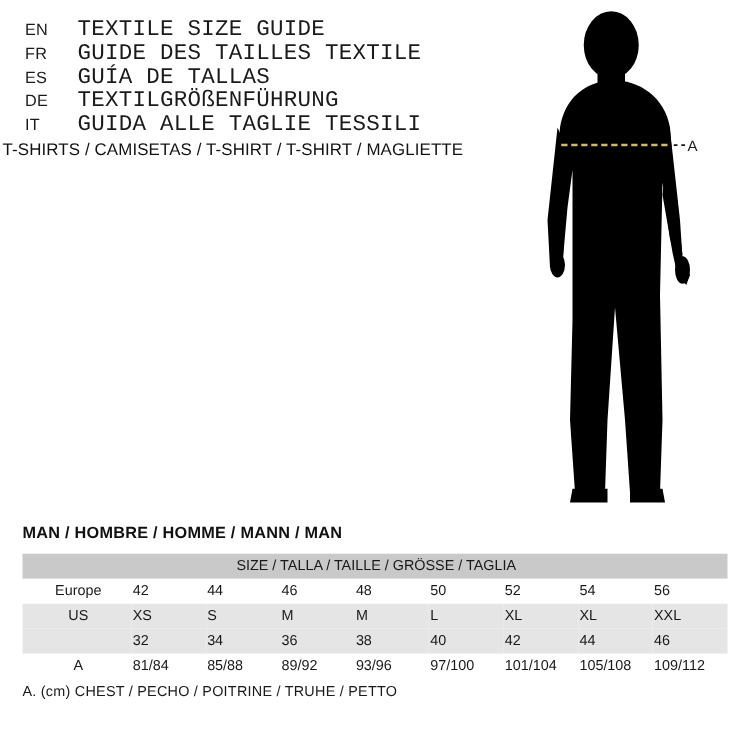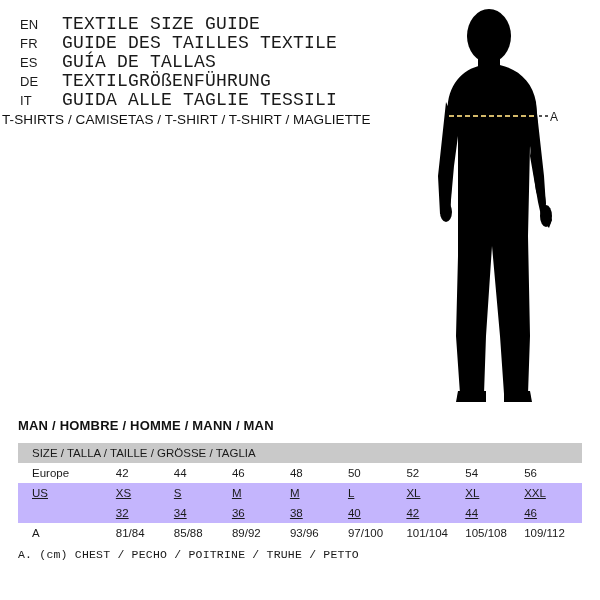--- a/index.html
+++ b/index.html
@@ -104,45 +104,44 @@
     padding: 0;
     height: 20px;
     text-align: left;
     font-weight: normal;
     vertical-align: middle;
   }
   .size-table tr.header-row {
     background: #c9c9c9;
   }
   .size-table tr.shade {
-    background: #c4b5fd;
-    text-decoration: underline;
+    background: #e5e5e5;
   }
   .size-table tr.plain {
     background: #ffffff;
   }
   .size-table .label-cell {
     width: 86px;
-    padding-left: 14px;
+    padding-left: 2px;
+    text-align: center;
   }
   .size-table .val {
     width: 59px;
     text-align: left;
     padding-left: 1px;
   }
 
   
   .footnote {
     position: absolute;
     left: 18px;
     top: 548px;
     font-size: 11.5px;
     letter-spacing: 0.2px;
     color: #1a1a1a;
-    font-family: Liberation Mono, monospace;
   }
 </style>
 </head>
 <body>
 
 <div class="page">
 
   <div class="legend">
     <div class="legend-row">
       <span class="legend-code">EN</span>

